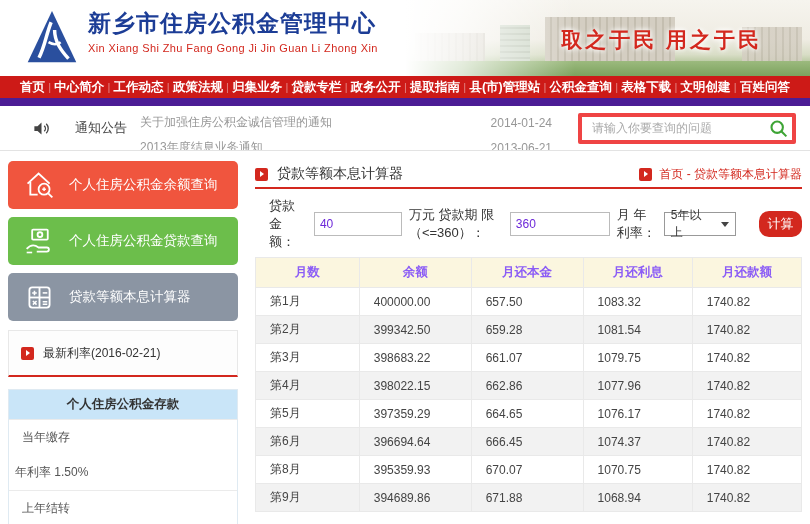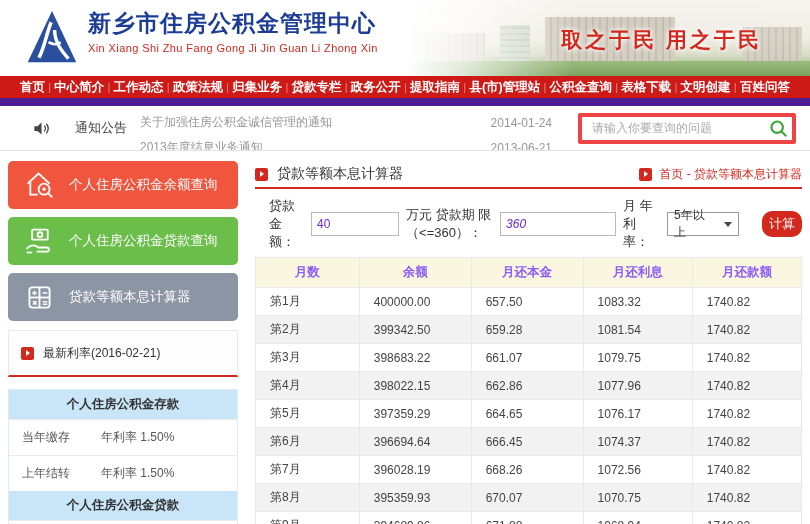--- a/index.html
+++ b/index.html
@@ -59,36 +59,36 @@
 
   
   .rates-title { margin-top:9px; height:47px; border:1px solid #e8e8e8; border-bottom:2px solid #d3281e;
     display:flex; align-items:center; gap:9px; padding-left:12px; font-size:12px; color:#333; background:#fdfdfd; }
   .red-ico { width:13px; height:13px; background:#d3281e; border-radius:2px; position:relative; flex:none; }
   .red-ico::after { content:""; position:absolute; left:5px; top:3.5px; border-left:4px solid #fff;
     border-top:3px solid transparent; border-bottom:3px solid transparent; }
   .rate-table { margin-top:12px; border:1px solid #dfeaf2; font-size:12px; color:#555; }
   .rate-head { background:#c9e5f8; text-align:center; height:29px; line-height:29px;
     font-weight:bold; color:#333; font-size:12.5px; }
-  .rate-row { display:flex; border-top:1px solid #ebebeb; background:#fff; }
+  .rate-row { display:flex; border-top:1px solid #ebebeb; background:#fff;flex-direction:column; }
   .rate-key { width:86px; flex:none; padding:9px 4px 9px 13px; line-height:17px; }
   .rate-val { flex:1; padding:9px 6px 9px 6px; line-height:17px; }
 
   
   .main-titlebar { height:28px; border-bottom:2px solid #d3281e; display:flex;
     align-items:center; justify-content:space-between; }
   .mt-left { display:flex; align-items:center; gap:9px; font-size:14px; color:#333; }
   .mt-right { display:flex; align-items:center; gap:7px; font-size:12px; color:#d3281e; }
   .mt-right .crumb { cursor:pointer; }
 
   
   .calc-form { display:flex; align-items:center; gap:7px; margin:8px 0 6px 14px;
     font-size:13px; color:#333; }
   .calc-form input { height:24px; border:1px solid #bbb; font-size:12px; padding:0 5px; color:#6d28d9; outline:none; }
-  .inp-amount { width:88px; } .inp-term { width:116px;font-style:italic; }
+  .inp-amount { width:88px; } .inp-term { width:100px; }
   .fake-select { height:24px; min-width:72px; border:1px solid #999; display:inline-flex;
     align-items:center; gap:8px; padding:0 6px; font-size:12px; color:#333; cursor:pointer; background:#fff; }
   .sel-caret { width:0; height:0; border-top:5px solid #444; border-left:4px solid transparent; border-right:4px solid transparent; }
   .calc-btn { margin-left:16px; width:74px; height:26px; background:#d3281e; color:#fff; border:none;
     font-size:13px; cursor:pointer; border-radius:10px; }
 
   
   .result-table { width:100%; border-collapse:collapse; font-size:12px; color:#444; margin-top:4px; }
   .result-table th { background:#fbf6df; border:1px solid #e9e9e9; height:30px;
     font-weight:bold; color:#8b5cf6; text-align:center; font-size:12.5px; }
@@ -329,27 +329,20 @@
             <td>1740.82</td>
           </tr>
           <tr>
             <td>第6月</td>
             <td>396694.64</td>
             <td>666.45</td>
             <td>1074.37</td>
             <td>1740.82</td>
           </tr>
           <tr>
-            <td>第7月</td>
-            <td>396028.19</td>
-            <td>668.26</td>
-            <td>1072.56</td>
-            <td>1740.82</td>
-          </tr>
-          <tr>
             <td>第8月</td>
             <td>395359.93</td>
             <td>670.07</td>
             <td>1070.75</td>
             <td>1740.82</td>
           </tr>
           <tr>
             <td>第9月</td>
             <td>394689.86</td>
             <td>671.88</td>

